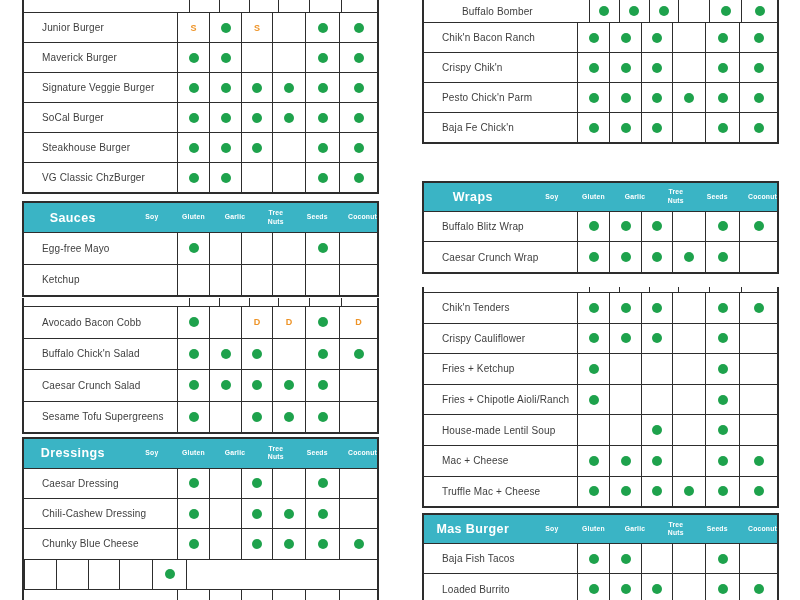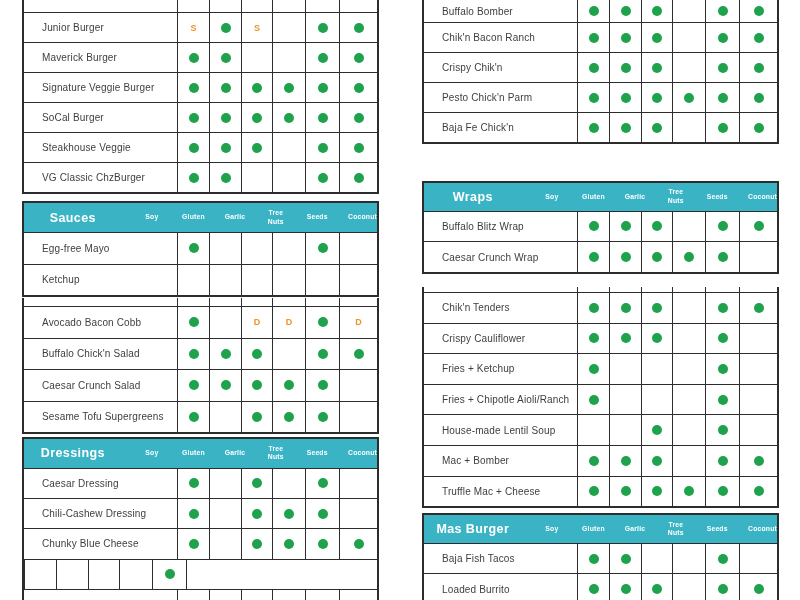--- a/index.html
+++ b/index.html
@@ -22,21 +22,21 @@
   }
   .thead .title{
     width:153px;display:flex;align-items:center;justify-content:center;
     font-weight:700;font-size:12.5px;letter-spacing:.4px;
   }
   .hcol{
     display:flex;align-items:center;justify-content:center;text-align:center;
     font-weight:700;font-size:6.8px;line-height:1.25;letter-spacing:.2px;
   }
   .row{display:flex;height:var(--rh,29px);background:#fff;}
-  .clip-top > .row:first-child{height:var(--frh,var(--rh,29px));}
+  .clip-top > .row:first-child{height:var(--frh,var(--rh,29px));padding-left:20px;}
   .label{
     width:153px;display:flex;align-items:center;
     padding-left:18px;box-sizing:border-box;
     font-size:10px;font-weight:500;color:var(--text);letter-spacing:.15px;
     white-space:nowrap;overflow:hidden;
   }
   .cell{
     display:flex;align-items:center;justify-content:center;
     box-sizing:border-box;border-left:1.5px solid var(--border);
   }
@@ -132,21 +132,21 @@
           <span class="dot"></span>
         </div>
         <div class="cell c5">
           <span class="dot"></span>
         </div>
         <div class="cell c6">
           <span class="dot"></span>
         </div>
       </div>
       <div class="row">
-        <div class="label">Steakhouse Veggie</div>
+        <div class="label">Steakhouse Burger</div>
         <div class="cell c1">
           <span class="dot"></span>
         </div>
         <div class="cell c2">
           <span class="dot"></span>
         </div>
         <div class="cell c3">
           <span class="dot"></span>
         </div>
         <div class="cell c4"></div>
@@ -607,21 +607,21 @@
         <div class="cell c3">
           <span class="dot"></span>
         </div>
         <div class="cell c4"></div>
         <div class="cell c5">
           <span class="dot"></span>
         </div>
         <div class="cell c6"></div>
       </div>
       <div class="row">
-        <div class="label">Mac + Bomber</div>
+        <div class="label">Mac + Cheese</div>
         <div class="cell c1">
           <span class="dot"></span>
         </div>
         <div class="cell c2">
           <span class="dot"></span>
         </div>
         <div class="cell c3">
           <span class="dot"></span>
         </div>
         <div class="cell c4"></div>

